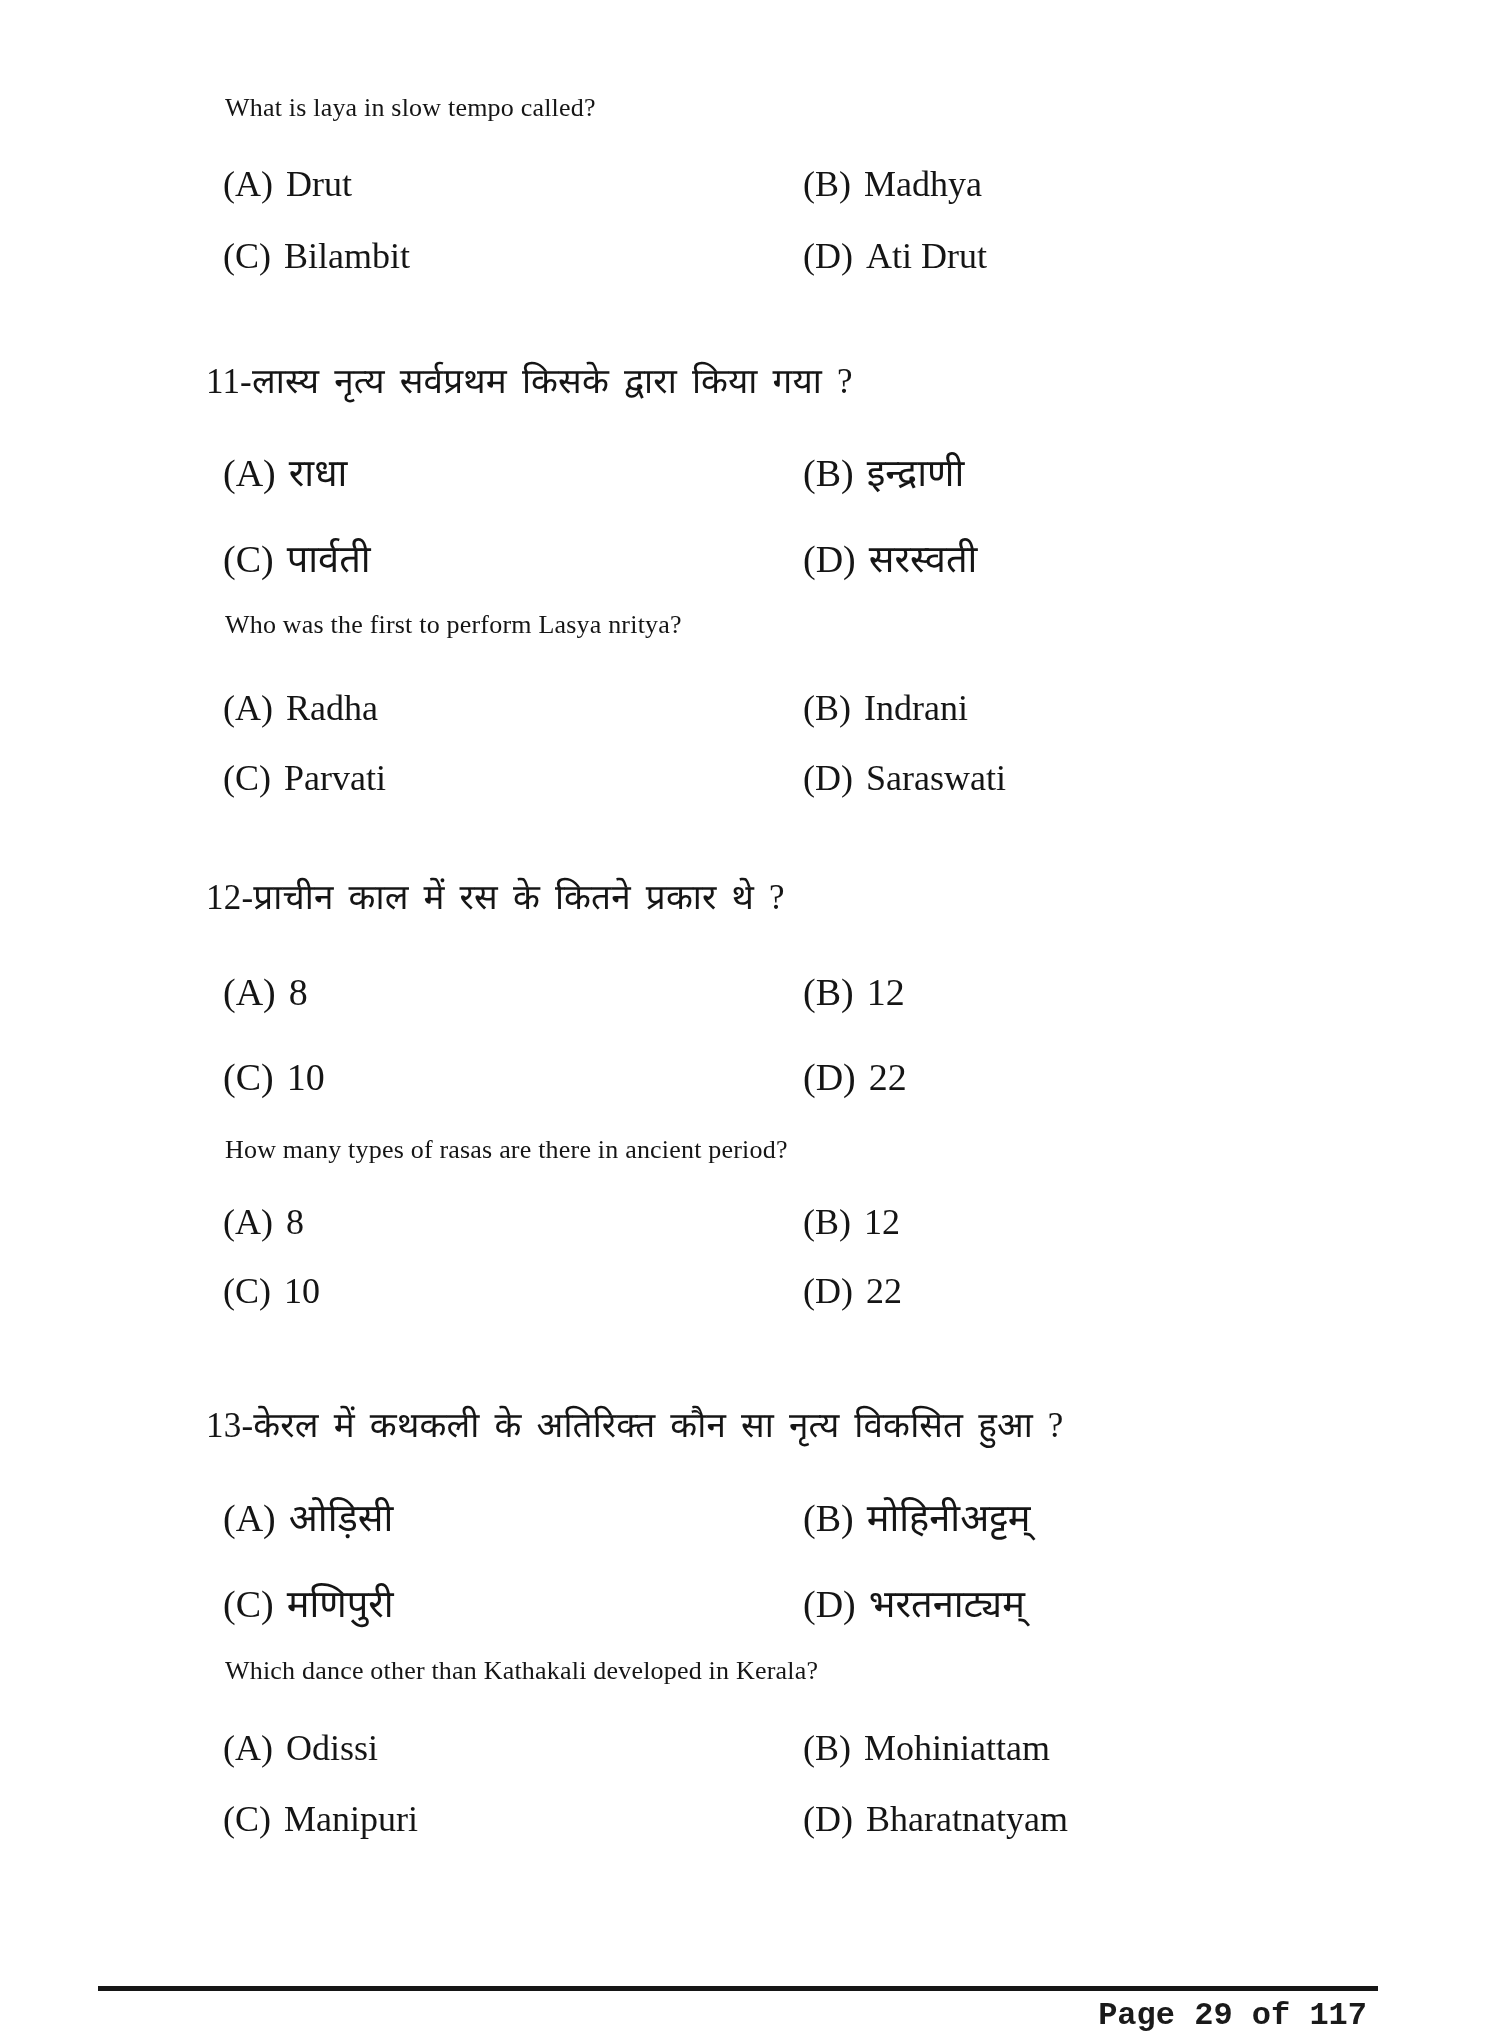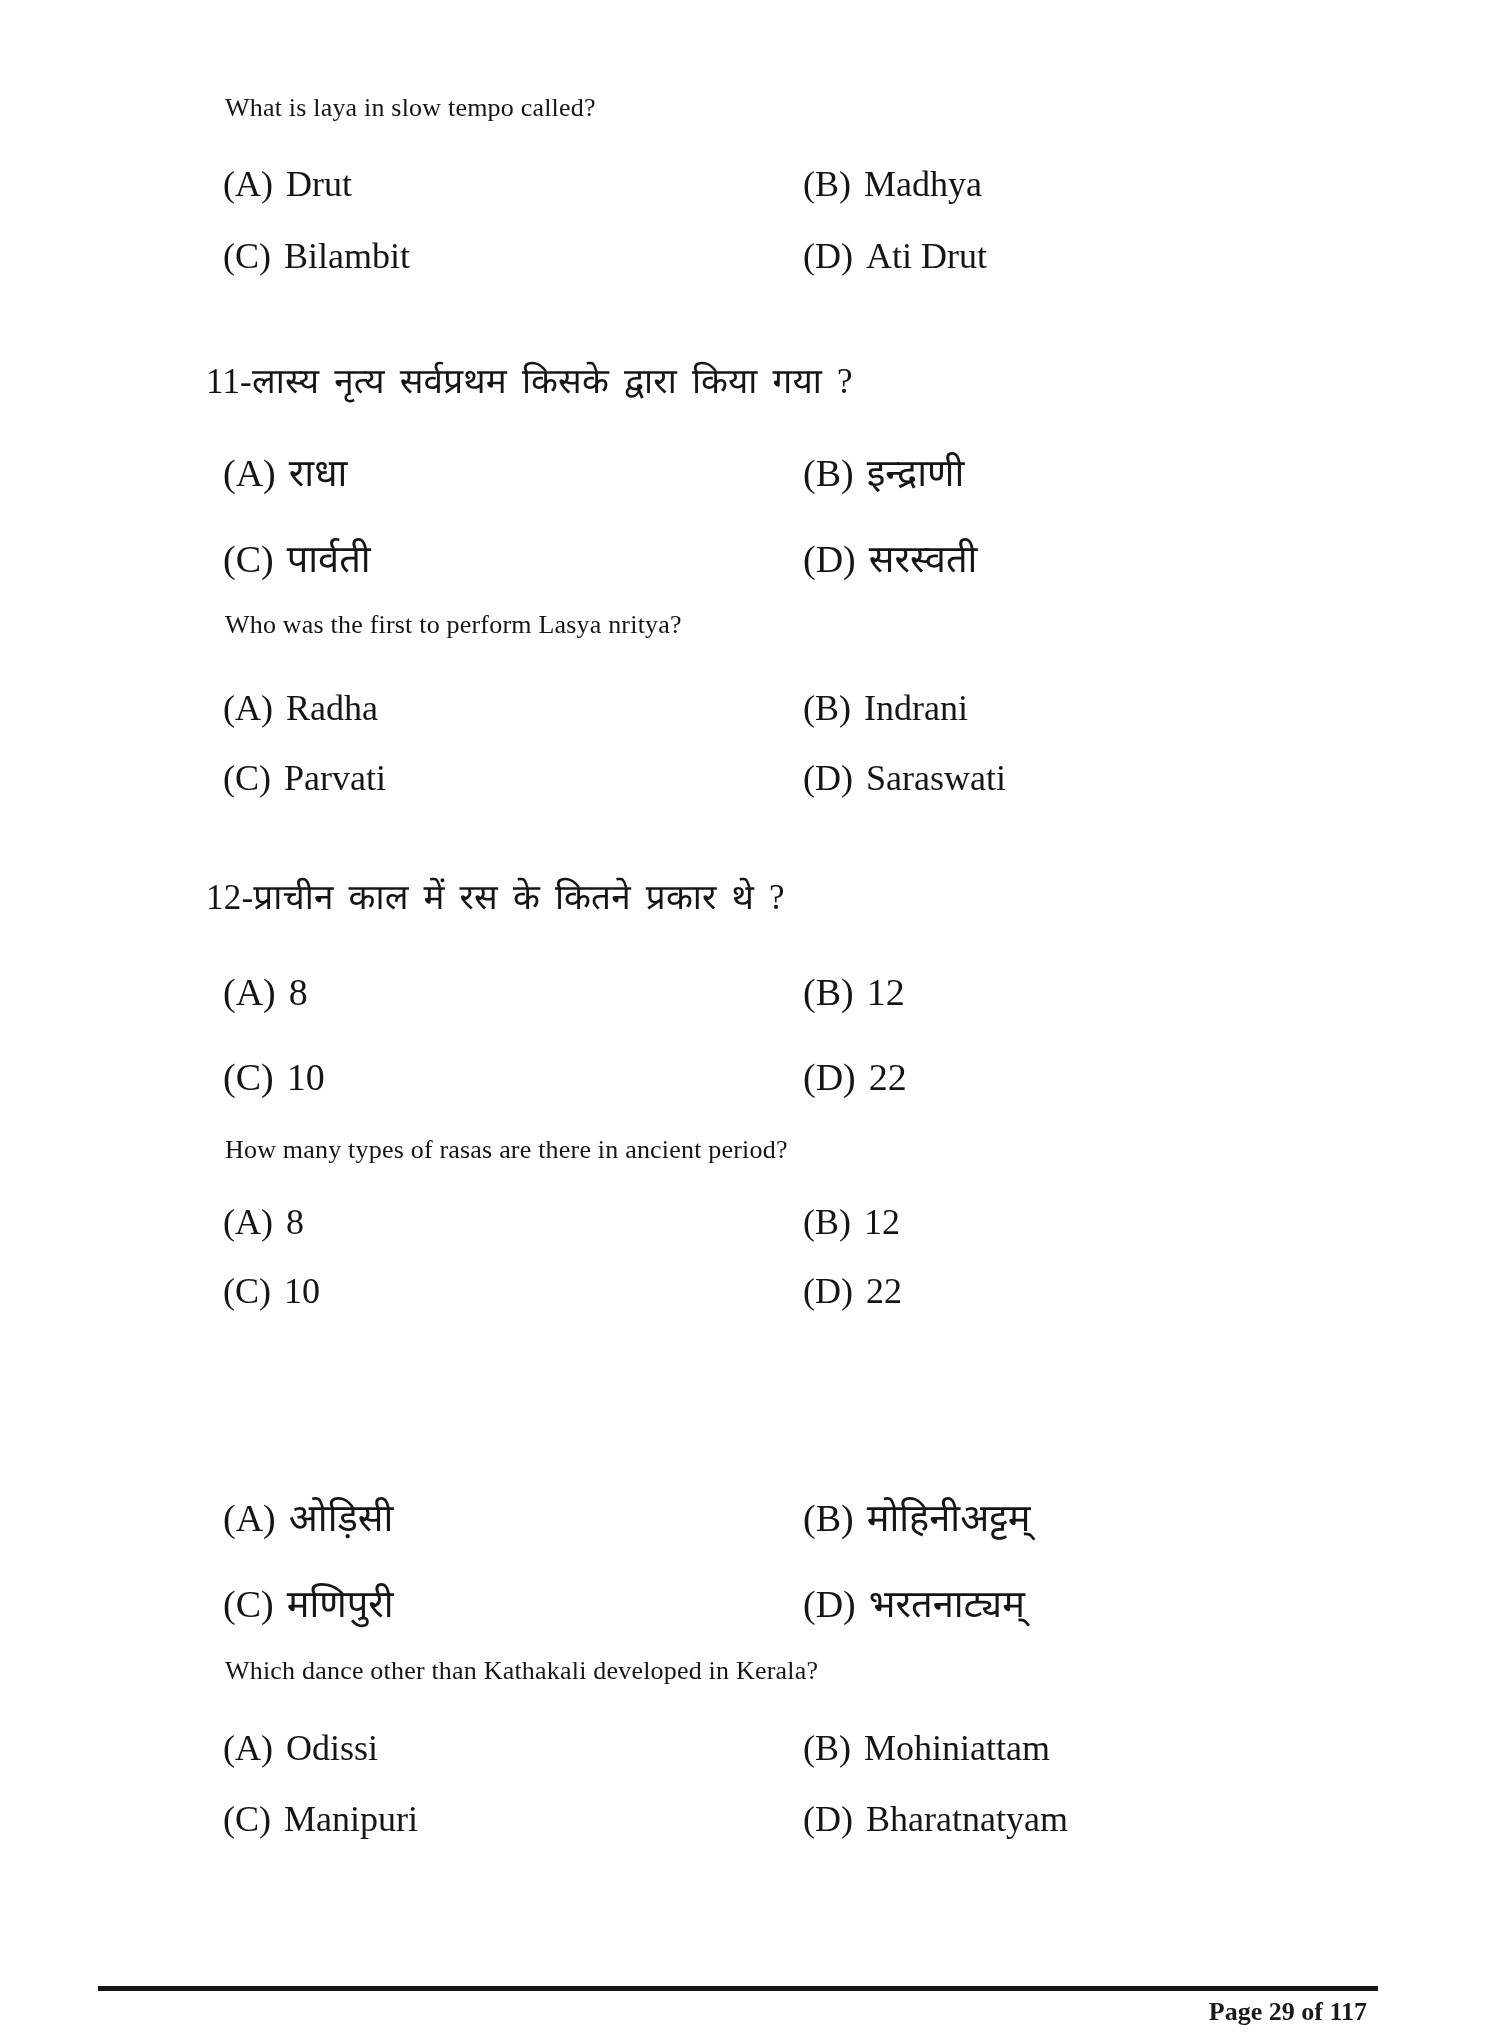--- a/index.html
+++ b/index.html
@@ -47,23 +47,23 @@
     left: 98px;
     top: 1986px;
     width: 1280px;
     height: 5px;
     background: #161616;
   }
   .page-number {
     position: absolute;
     top: 1997px;
     right: 138px;
-    font-family: Liberation Serif, serif;
+    font-family: Liberation Mono, monospace;
     font-weight: 700;
-    font-size: 26px;
+    font-size: 32px;
     color: #1a1a1a;
     white-space: nowrap;
   }
 </style>
 </head>
 <body>
 
 <div class="page">
 
   <div class="q en" style="top:93px">What is laya in slow tempo called?</div>
@@ -109,20 +109,21 @@
   <div class="q en" style="top:1135px">How many types of rasas are there in ancient period?</div>
   <div class="opt-row en" style="top:1201px">
     <div class="opt col-left"><span class="lab">(A)</span><span class="txt">8</span></div>
     <div class="opt col-right"><span class="lab">(B)</span><span class="txt">12</span></div>
   </div>
   <div class="opt-row en" style="top:1270px">
     <div class="opt col-left"><span class="lab">(C)</span><span class="txt">10</span></div>
     <div class="opt col-right"><span class="lab">(D)</span><span class="txt">22</span></div>
   </div>
 
+  <div class="q hi" style="top:1400px">13-केरल में कथकली के अतिरिक्त कौन सा नृत्य विकसित हुआ ?</div>
   <div class="opt-row hi" style="top:1490px">
     <div class="opt col-left"><span class="lab">(A)</span><span class="txt">ओड़िसी</span></div>
     <div class="opt col-right"><span class="lab">(B)</span><span class="txt">मोहिनीअट्टम्</span></div>
   </div>
   <div class="opt-row hi" style="top:1576px">
     <div class="opt col-left"><span class="lab">(C)</span><span class="txt">मणिपुरी</span></div>
     <div class="opt col-right"><span class="lab">(D)</span><span class="txt">भरतनाट्यम्</span></div>
   </div>
 
   <div class="q en" style="top:1656px">Which dance other than Kathakali developed in Kerala?</div>

